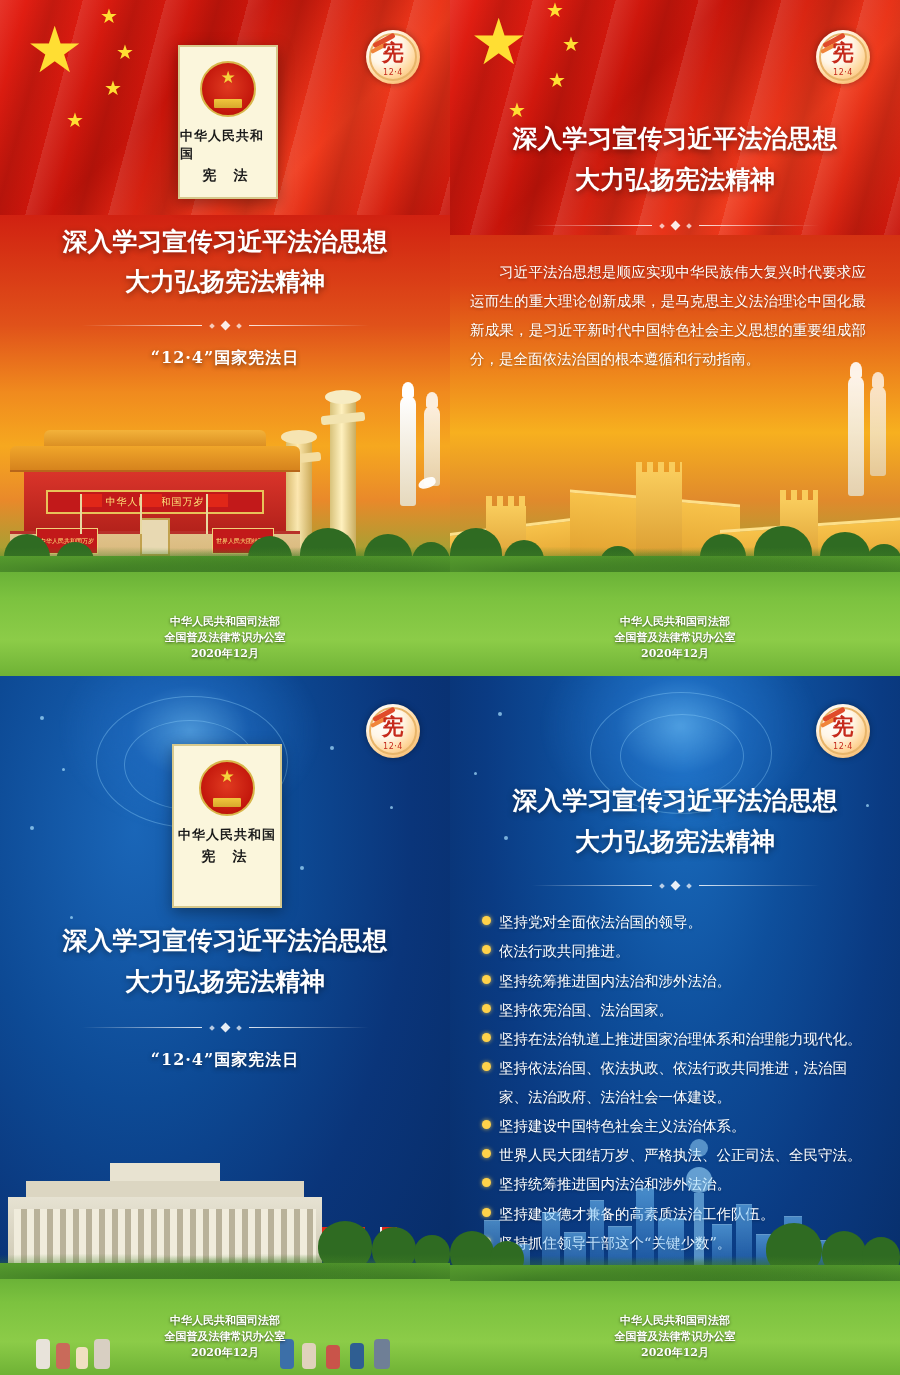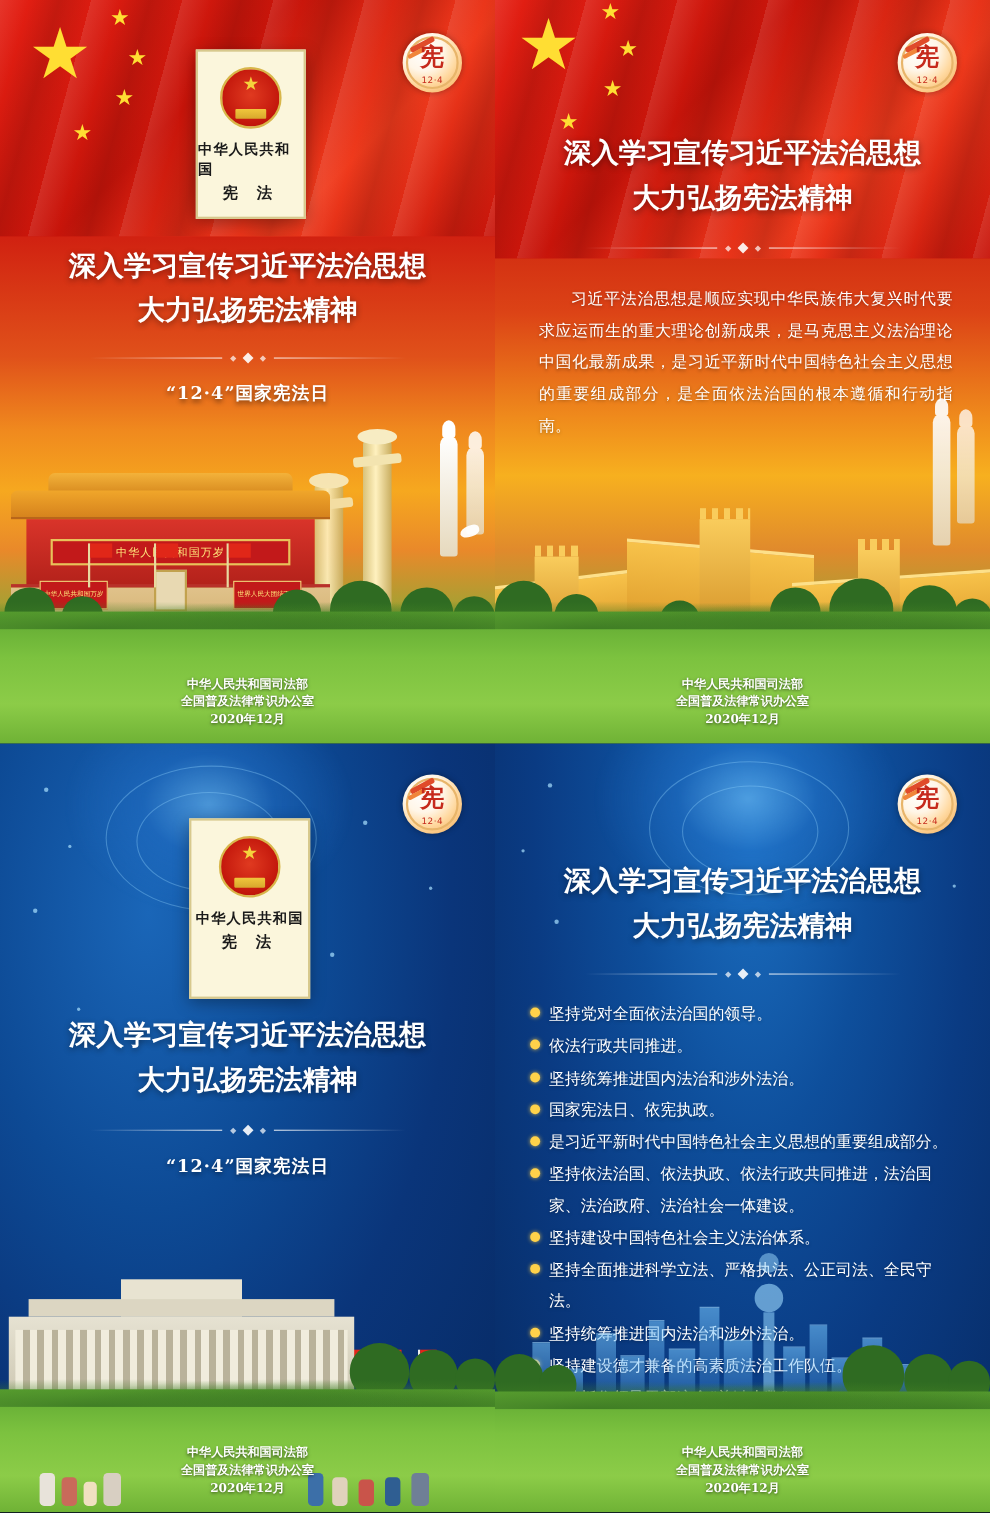--- a/index.html
+++ b/index.html
@@ -244,21 +244,21 @@
     </div>
 
     <div class="divider" style="top:222px;">
       <span class="bar"></span>
       <span class="dia s"></span>
       <span class="dia"></span>
       <span class="dia s"></span>
       <span class="bar r"></span>
     </div>
 
-    <div class="bodytext" style="top:258px;left:40px;right:34px;">
+    <div class="bodytext" style="top:258px;left:20px;right:34px;">
       <p>习近平法治思想是顺应实现中华民族伟大复兴时代要求应运而生的重大理论创新成果，是马克思主义法治理论中国化最新成果，是习近平新时代中国特色社会主义思想的重要组成部分，是全面依法治国的根本遵循和行动指南。</p>
     </div>
 
     <div class="rocket" style="bottom:180px;right:36px;height:120px;opacity:.9;"></div>
     <div class="rocket" style="bottom:200px;right:14px;height:90px;opacity:.75;"></div>
 
     <div class="wall">
       <div class="wallseg" style="left:-10px;width:150px;height:64px;transform:skewY(-7deg);"></div>
       <div class="wallseg" style="left:120px;width:170px;height:92px;transform:skewY(5deg);"></div>
       <div class="wallseg" style="left:270px;width:200px;height:66px;transform:skewY(-4deg);"></div>
@@ -421,37 +421,37 @@
       <div class="li">
           <span class="bullet"></span>
           <span class="txt">依法行政共同推进。</span>
         </div>
       <div class="li">
           <span class="bullet"></span>
           <span class="txt">坚持统筹推进国内法治和涉外法治。</span>
         </div>
       <div class="li">
           <span class="bullet"></span>
-          <span class="txt">国家宪法日、依宪执政。</span>
-        </div>
-      <div class="li">
-          <span class="bullet"></span>
-          <span class="txt">是习近平新时代中国特色社会主义思想的重要组成部分。</span>
+          <span class="txt">坚持依宪治国、法治国家。</span>
+        </div>
+      <div class="li">
+          <span class="bullet"></span>
+          <span class="txt">坚持在法治轨道上推进国家治理体系和治理能力现代化。</span>
         </div>
       <div class="li">
           <span class="bullet"></span>
           <span class="txt">坚持依法治国、依法执政、依法行政共同推进，法治国家、法治政府、法治社会一体建设。</span>
         </div>
       <div class="li">
           <span class="bullet"></span>
           <span class="txt">坚持建设中国特色社会主义法治体系。</span>
         </div>
       <div class="li">
           <span class="bullet"></span>
-          <span class="txt">坚持全面推进科学立法、严格执法、公正司法、全民守法。</span>
+          <span class="txt">世界人民大团结万岁、严格执法、公正司法、全民守法。</span>
         </div>
       <div class="li">
           <span class="bullet"></span>
           <span class="txt">坚持统筹推进国内法治和涉外法治。</span>
         </div>
       <div class="li">
           <span class="bullet"></span>
           <span class="txt">坚持建设德才兼备的高素质法治工作队伍。</span>
         </div>
       <div class="li">

